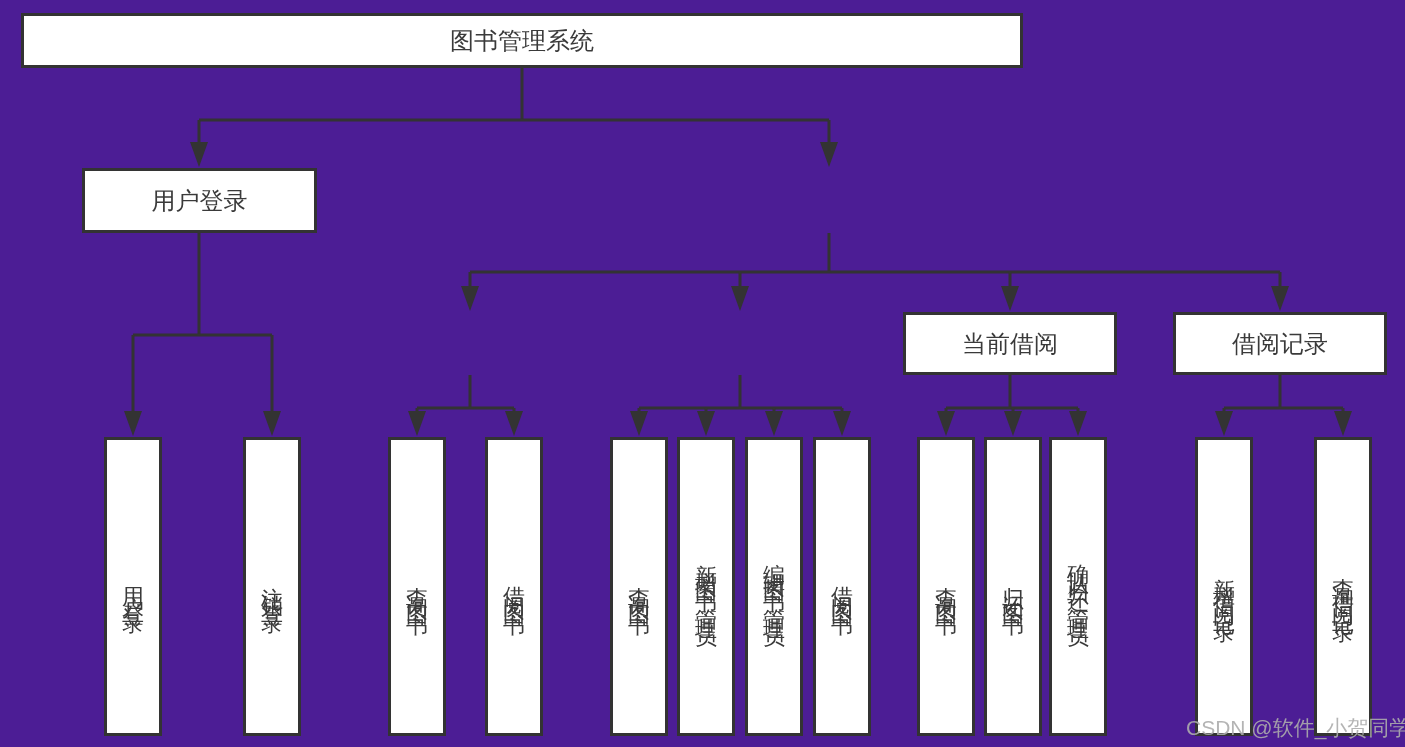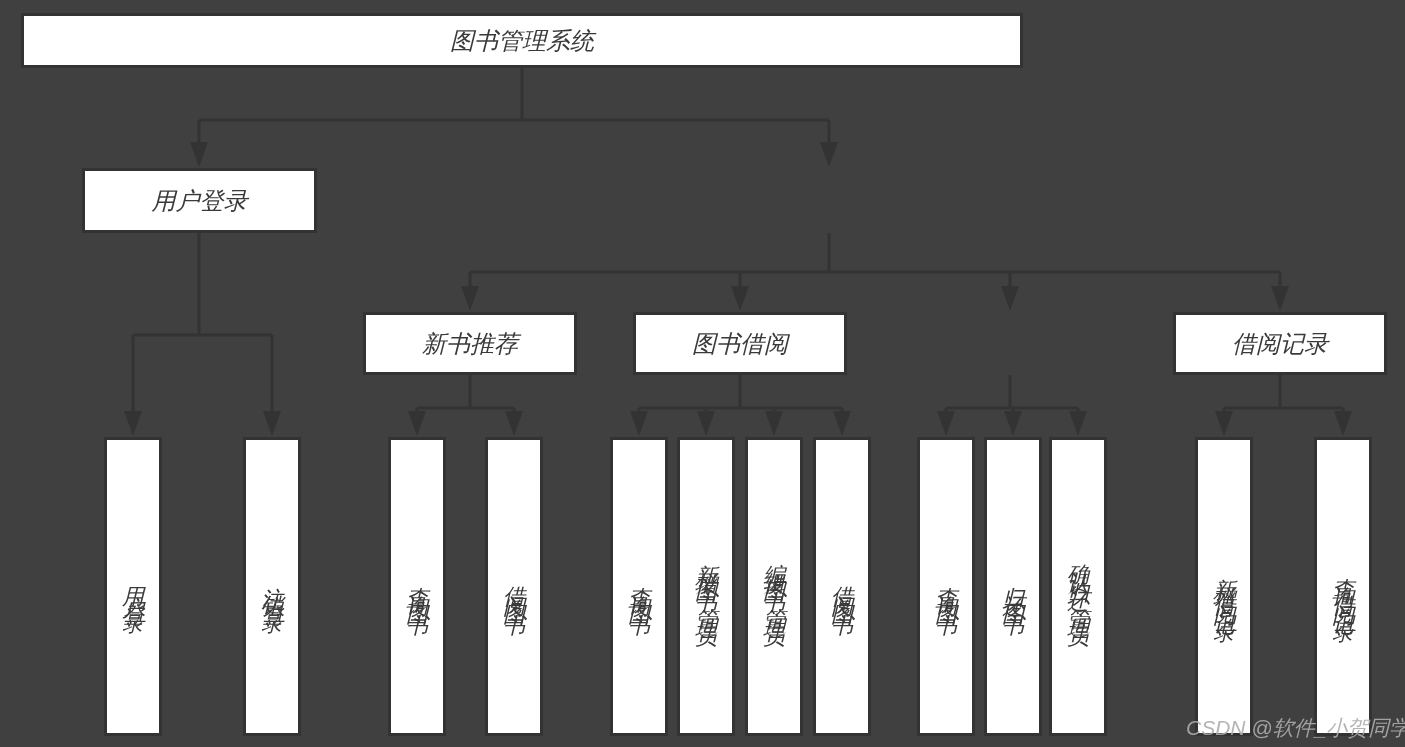--- a/index.html
+++ b/index.html
@@ -1,23 +1,22 @@
 <!DOCTYPE html>
 <html><head>
 <meta charset="utf-8">
 <style>
   html, body { margin: 0; padding: 0; background: #ffffff; }
   .canvas {
     position: relative;
     width: 1405px;
     height: 747px;
-    background: #404040;
+    background: #4c1d95;
     font-family: "Liberation Sans", "DejaVu Sans", sans-serif;
     overflow: hidden;
-    font-style: italic;
   }
   .connectors {
     position: absolute;
     left: 0; top: 0;
     width: 1405px; height: 747px;
   }
   .node {
     position: absolute;
     box-sizing: border-box;
     border: 3px solid #333333;
@@ -136,25 +135,22 @@
   </svg>
 
   <div class="node root">
     <span>图书管理系统</span>
   </div>
 
   <div class="node l2" style="left:82px">
     <span>用户登录</span>
   </div>
 
-  <div class="node l3" style="left:363px">
-    <span>新书推荐</span>
-  </div>
-  <div class="node l3" style="left:633px">
-    <span>图书借阅</span>
+  <div class="node l3" style="left:903px">
+    <span>当前借阅</span>
   </div>
   <div class="node l3" style="left:1173px">
     <span>借阅记录</span>
   </div>
 
   <div class="node leaf" style="left:104px">
     <span class="vtext">用户登录</span>
   </div>
   <div class="node leaf" style="left:243px">
     <span class="vtext">注销登录</span>

